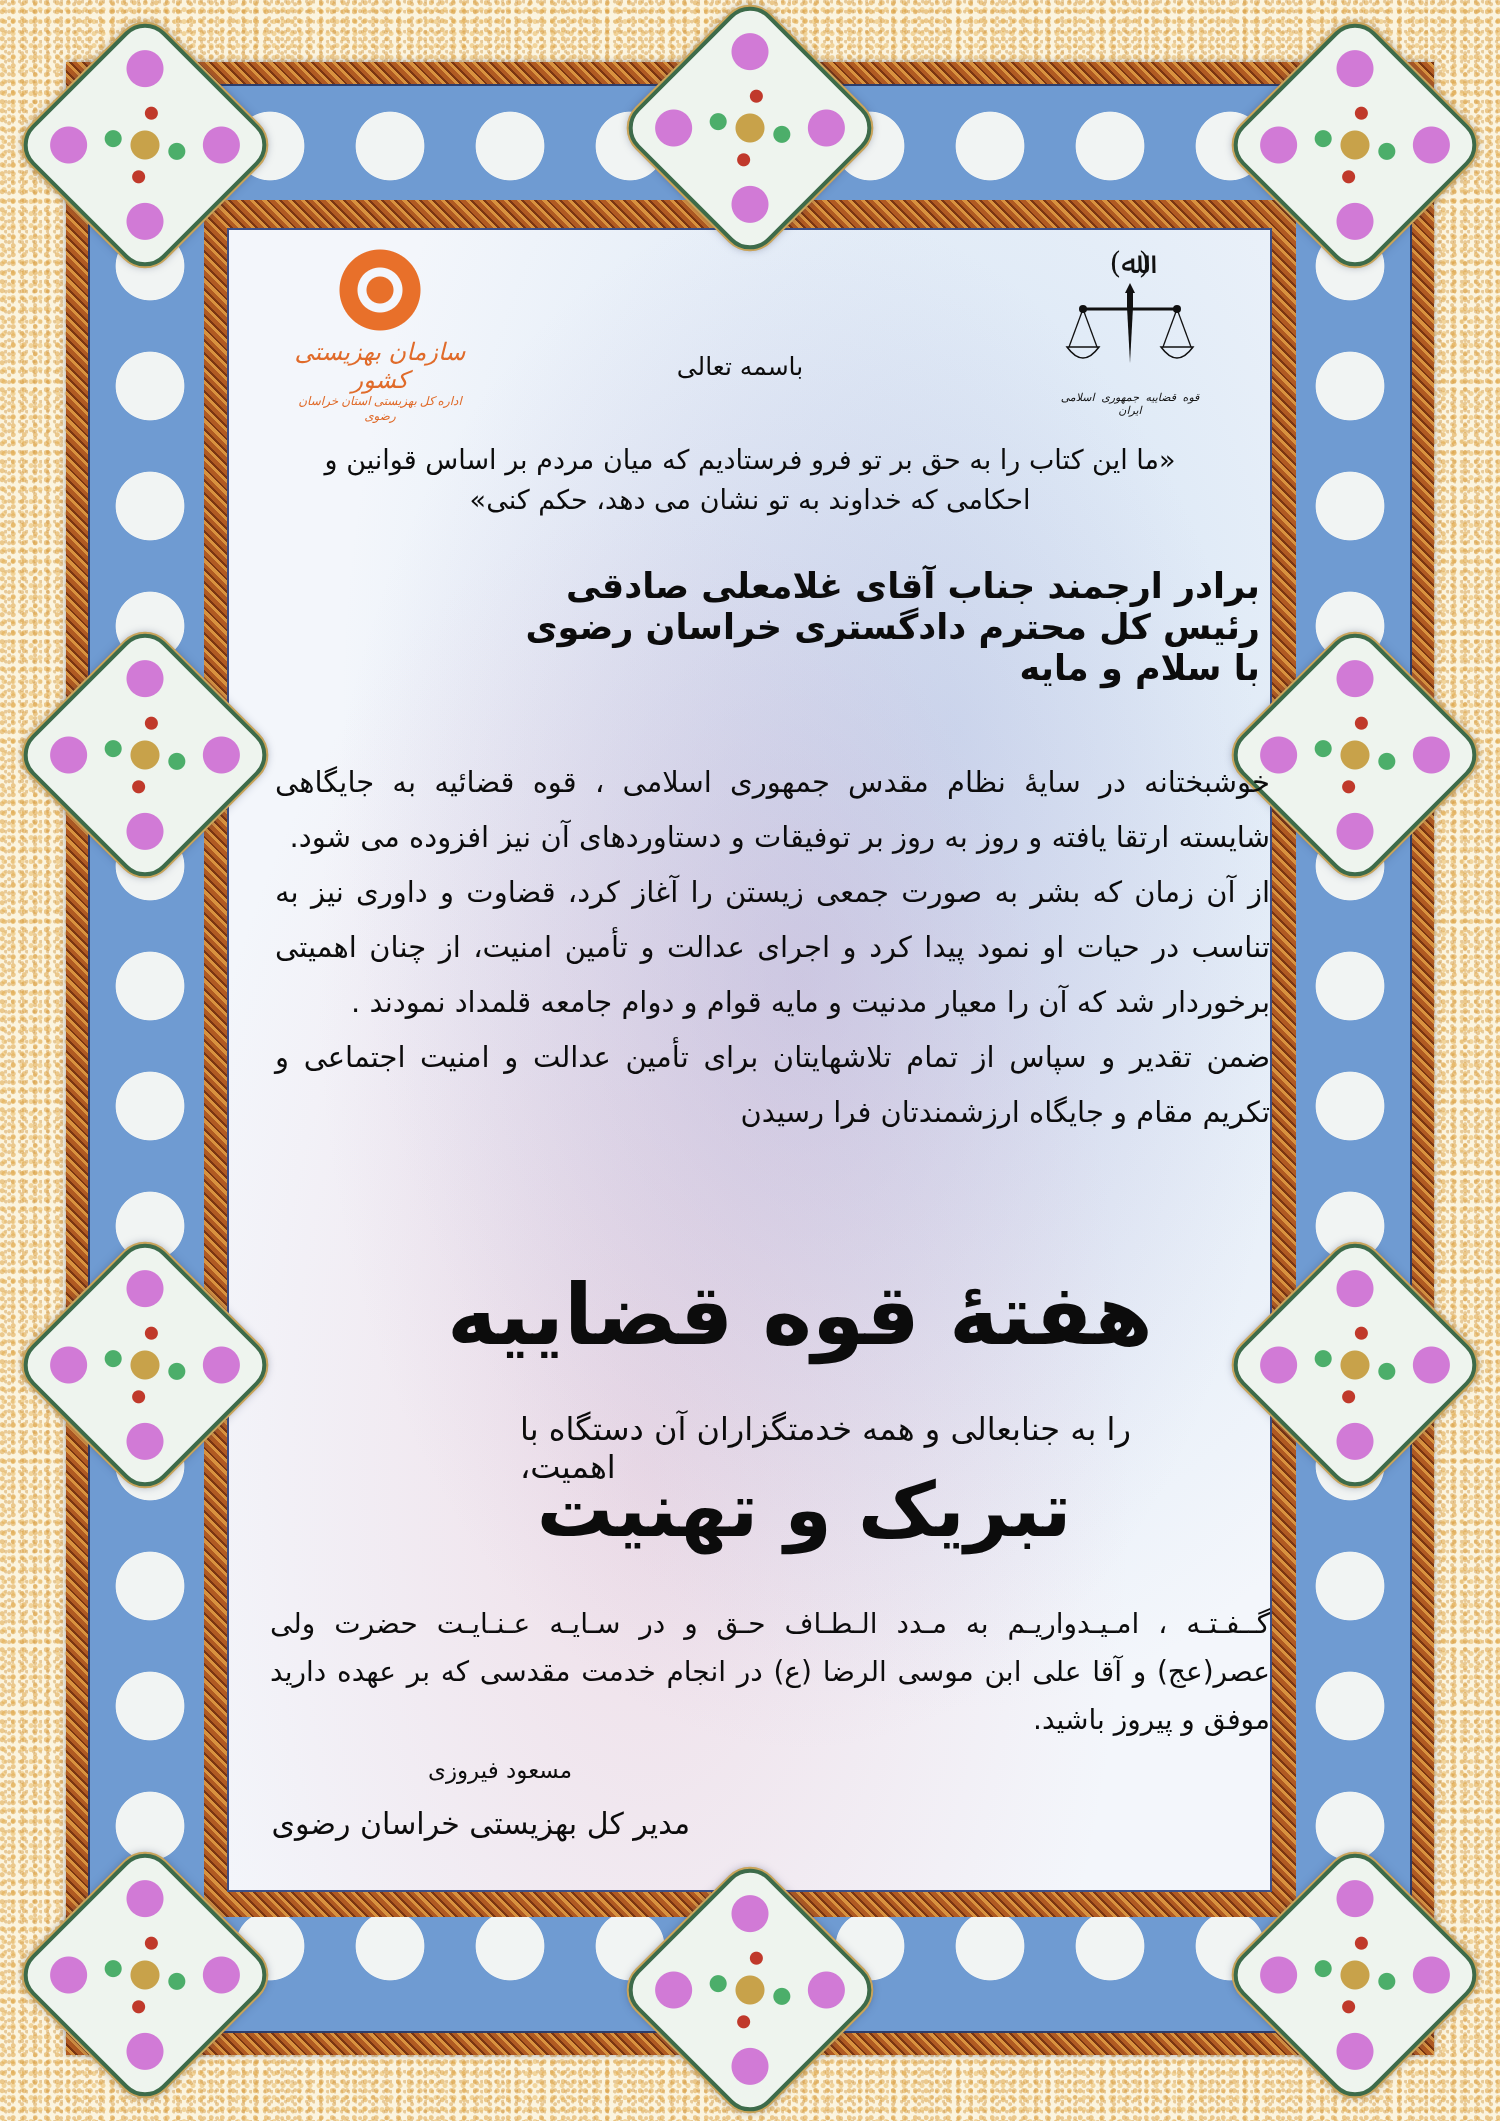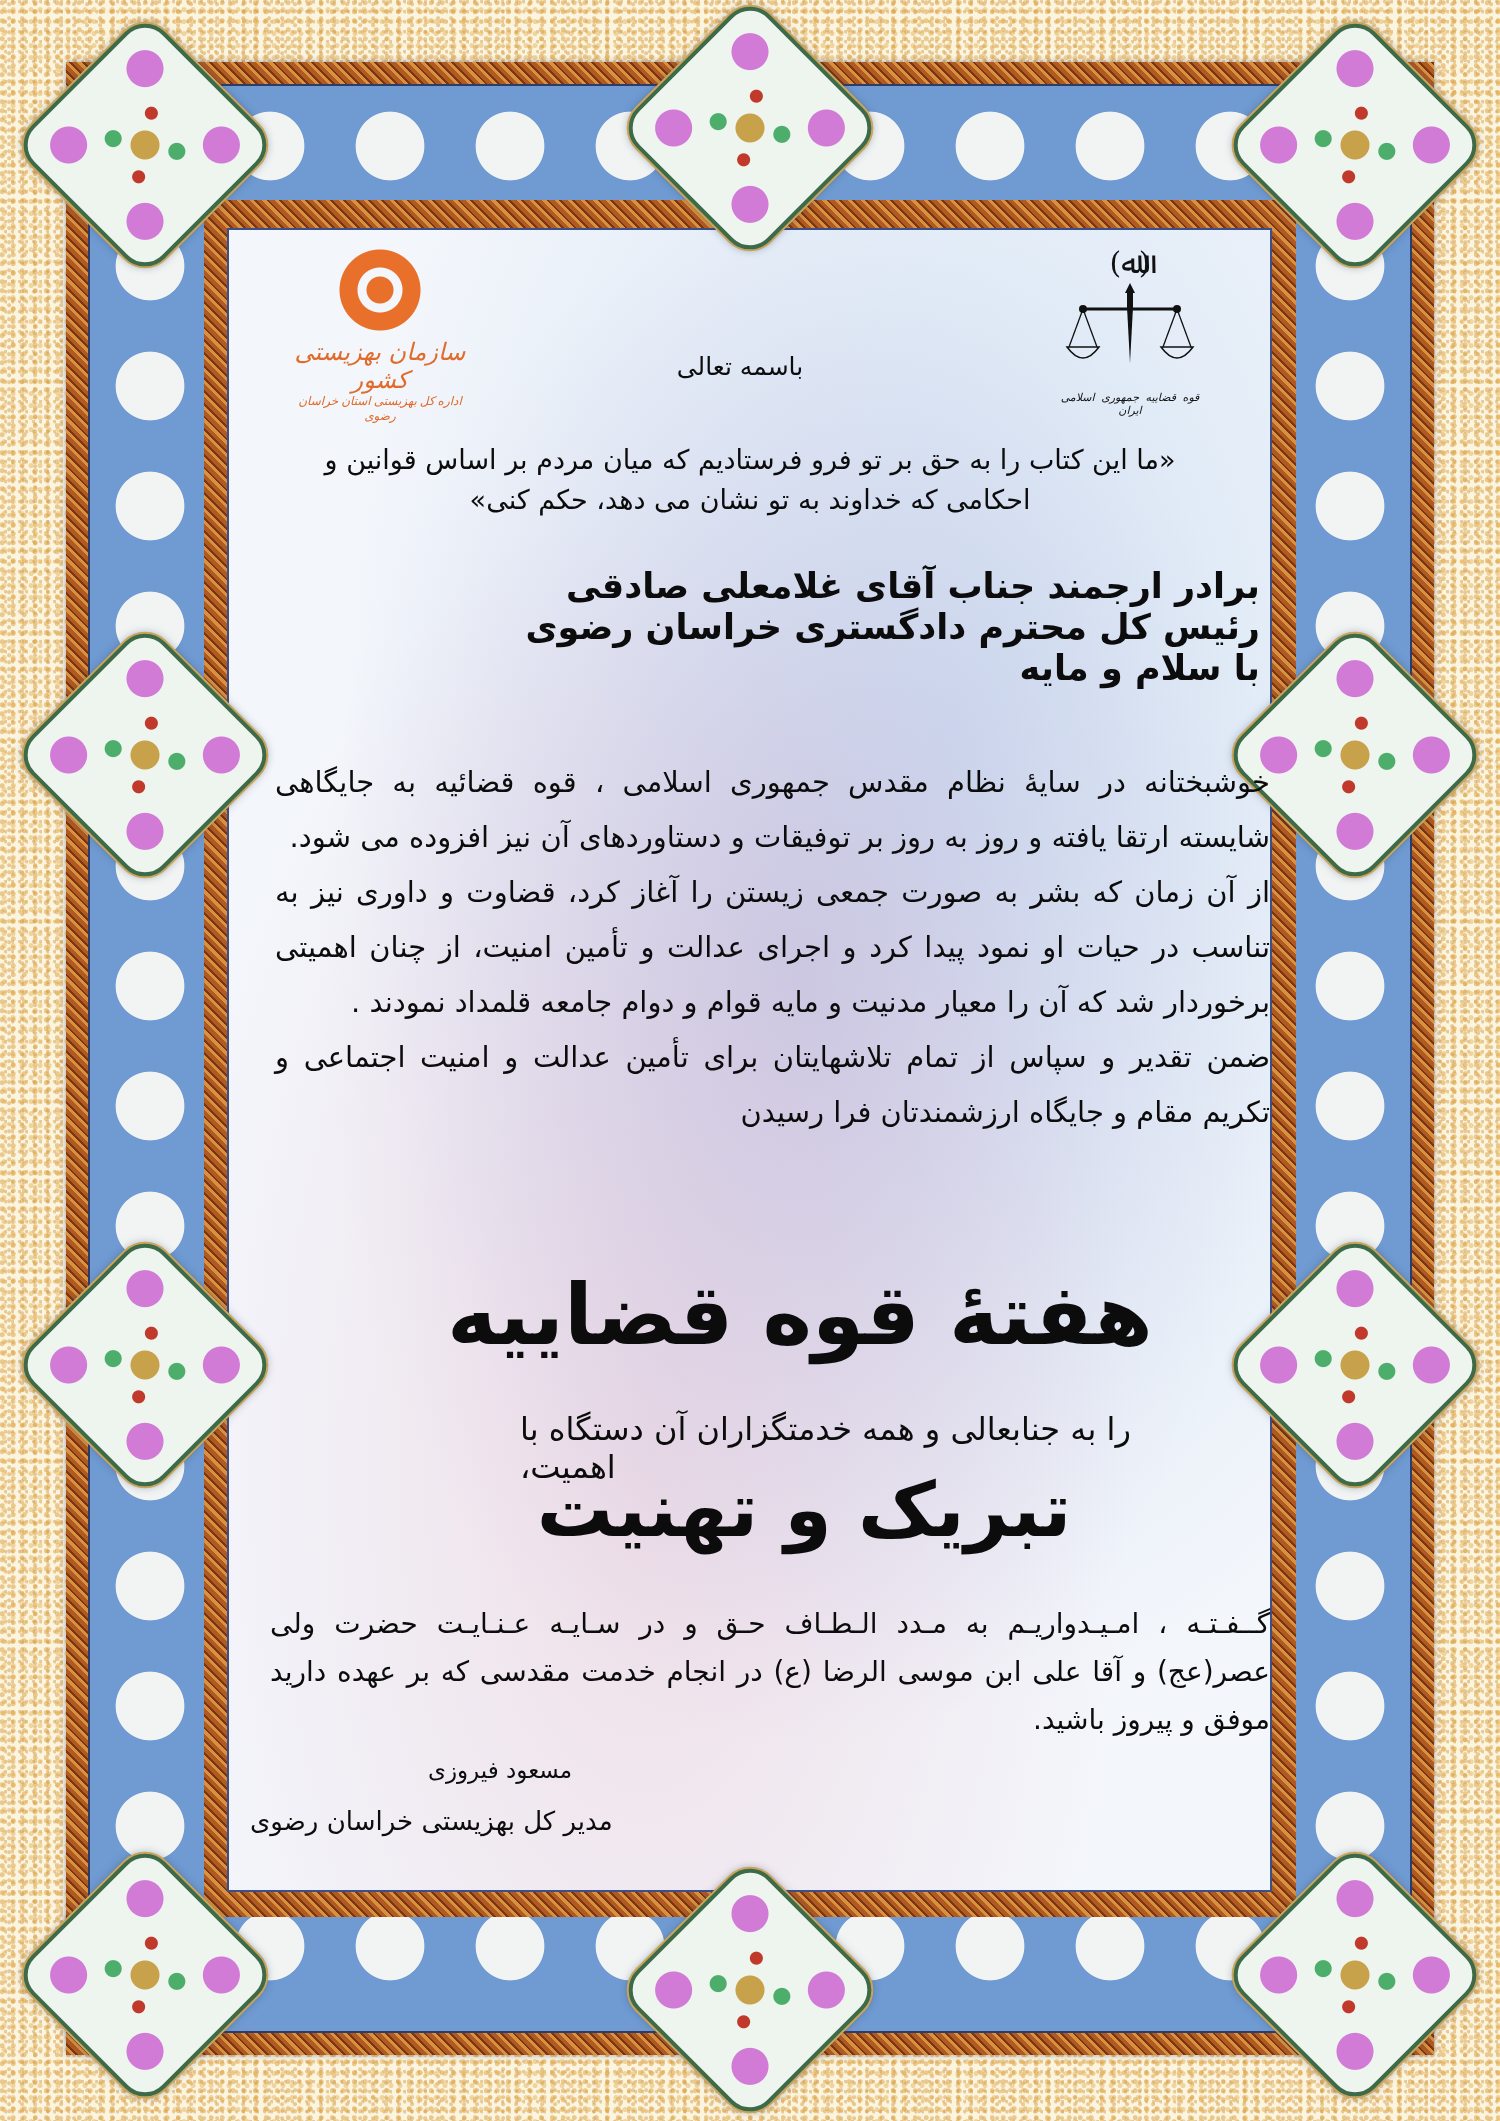--- a/index.html
+++ b/index.html
@@ -85,21 +85,21 @@
   .verse { position: absolute; left: 270px; top: 440px; width: 960px; text-align: center; font-size: 27px; line-height: 40px; }
   .address { position: absolute; left: 520px; top: 566px; width: 740px; text-align: right; font-weight: bold; font-size: 35px; line-height: 41px; }
   .body1 { position: absolute; left: 275px; top: 755px; width: 995px; text-align: justify; text-align-last: right; font-size: 29px; line-height: 55px; }
   .body1 p { margin: 0; }
   .week { position: absolute; left: 420px; top: 1260px; width: 760px; text-align: center; font-weight: bold; font-size: 84px; line-height: 110px; }
   .congrats-line { position: absolute; left: 520px; top: 1410px; width: 705px; text-align: left; font-size: 32px; }
   .tabrik { position: absolute; left: 459px; top: 1460px; width: 690px; text-align: center; font-weight: bold; font-size: 76px; line-height: 100px; }
   .closing { position: absolute; left: 270px; top: 1600px; width: 1000px; text-align: justify; text-align-last: right; font-size: 28px; line-height: 48px; }
   .closing p { margin: 0; }
   .sig-name { position: absolute; left: 310px; top: 1757px; width: 380px; text-align: center; font-size: 23px; }
-  .sig-title { position: absolute; left: 250px; top: 1806px; width: 440px; text-align: left; font-size: 26px; }
+  .sig-title { position: absolute; left: 250px; top: 1806px; width: 440px; text-align: right; font-size: 30px; }
 </style>
 </head>
 <body>
 
 <div class="frame">
   <div class="braid outer"></div>
   <div class="band">
       <div class="band-fill"></div>
     </div>
   <div class="braid inner"></div>

